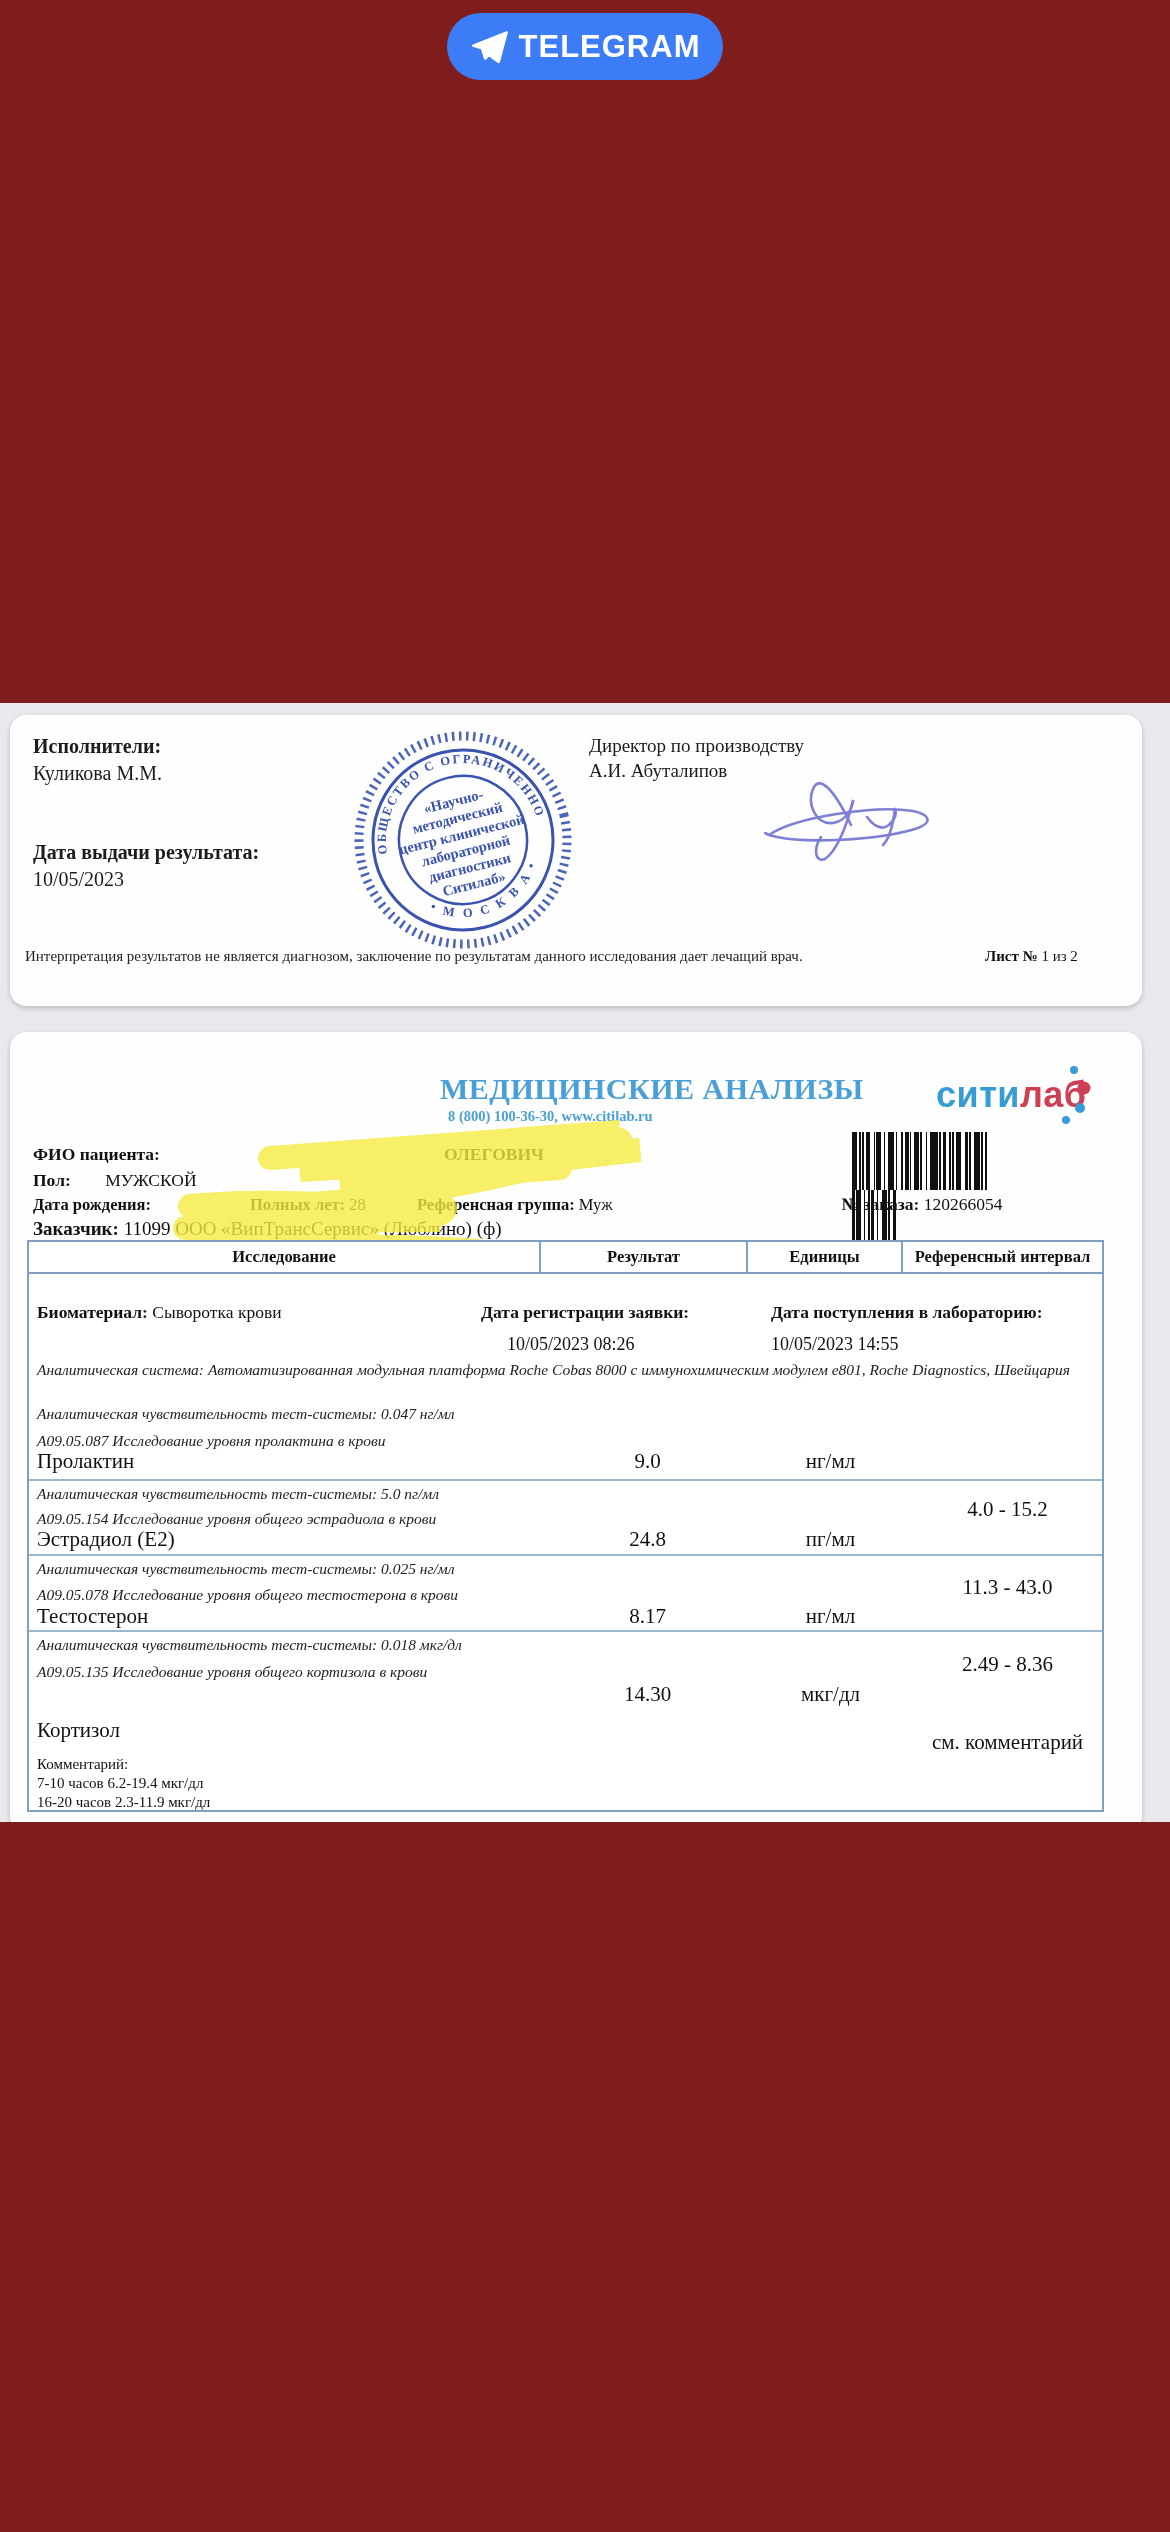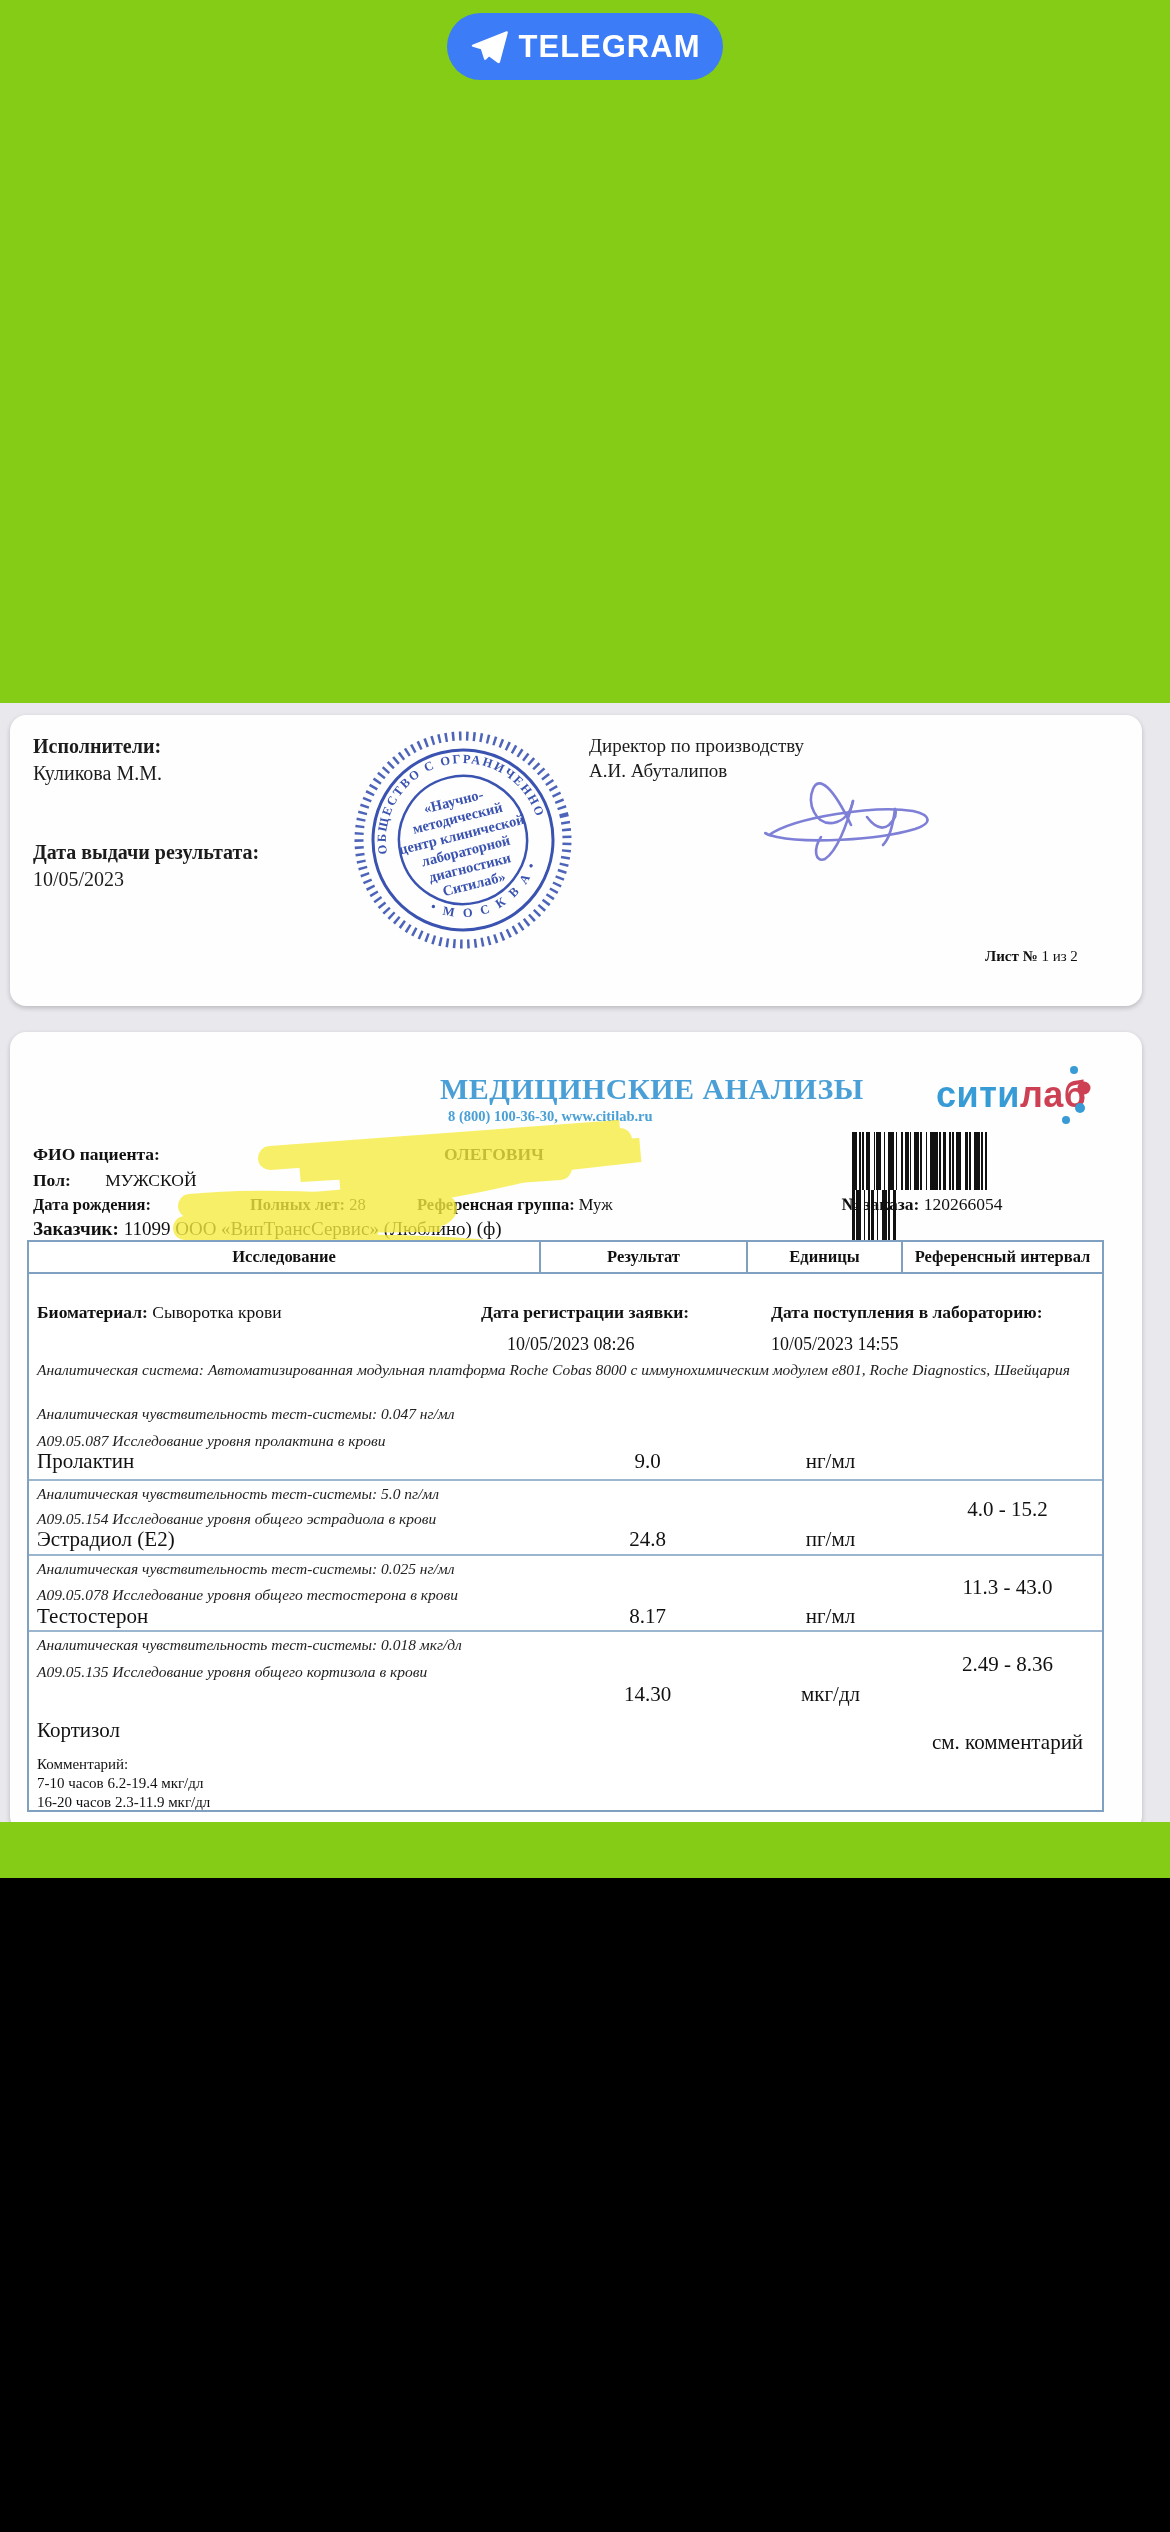--- a/index.html
+++ b/index.html
@@ -1,16 +1,16 @@
 <!DOCTYPE html>
 <html><head>
 <meta charset="utf-8">
 <style>
   html,body{margin:0;padding:0;background:#000;}
-  .stage{position:relative;width:1170px;height:1878px;background:#84cc16;overflow:hidden;
+  .stage{position:relative;width:1170px;height:2532px;background:#7f1d1d;overflow:hidden;
          font-family:"Liberation Serif", serif;}
   .abs{position:absolute;}
   .b{font-weight:bold;}
   .i{font-style:italic;}
 
   
   .tg-pill{position:absolute;left:447px;top:13px;width:276px;height:67px;border-radius:34px;
            background:#3C7CF6;display:flex;align-items:center;justify-content:center;gap:11px;}
   .tg-label{color:#fff;font-family:"Liberation Sans", sans-serif;font-weight:bold;
             font-size:31px;letter-spacing:1px;}
@@ -119,20 +119,21 @@
           <g fill="none" stroke="#7E7FD6" stroke-width="2.6" stroke-linecap="round">
             <path d="M96,52 C78,14 64,2 58,16 C52,30 60,52 78,50 C90,48 96,38 98,28"></path>
             <path d="M98,28 C92,52 82,78 70,86 C60,90 58,76 66,64"></path>
             <path d="M14,62 C40,44 120,32 158,38 C176,42 178,50 160,56 C120,68 50,70 22,64 C8,61 8,58 14,62"></path>
             <path d="M112,44 C118,52 126,58 134,52 C140,46 142,40 140,36"></path>
             <path d="M140,36 C138,52 134,66 128,72"></path>
           </g>
         </svg>
       </div>
 
+      <div class="abs small-note" style="left:15px;top:233px;">Интерпретация результатов не является диагнозом, заключение по результатам данного исследования дает лечащий врач.</div>
       <div class="abs" style="left:975px;top:233px;font-size:15px;color:#111;">
         <span class="b">Лист №</span>
         <span>1 из 2</span>
       </div>
     </div>
 
     <div class="card card2">
 
 
       <div class="abs med-title" style="left:430px;top:40px;">МЕДИЦИНСКИЕ АНАЛИЗЫ</div>

